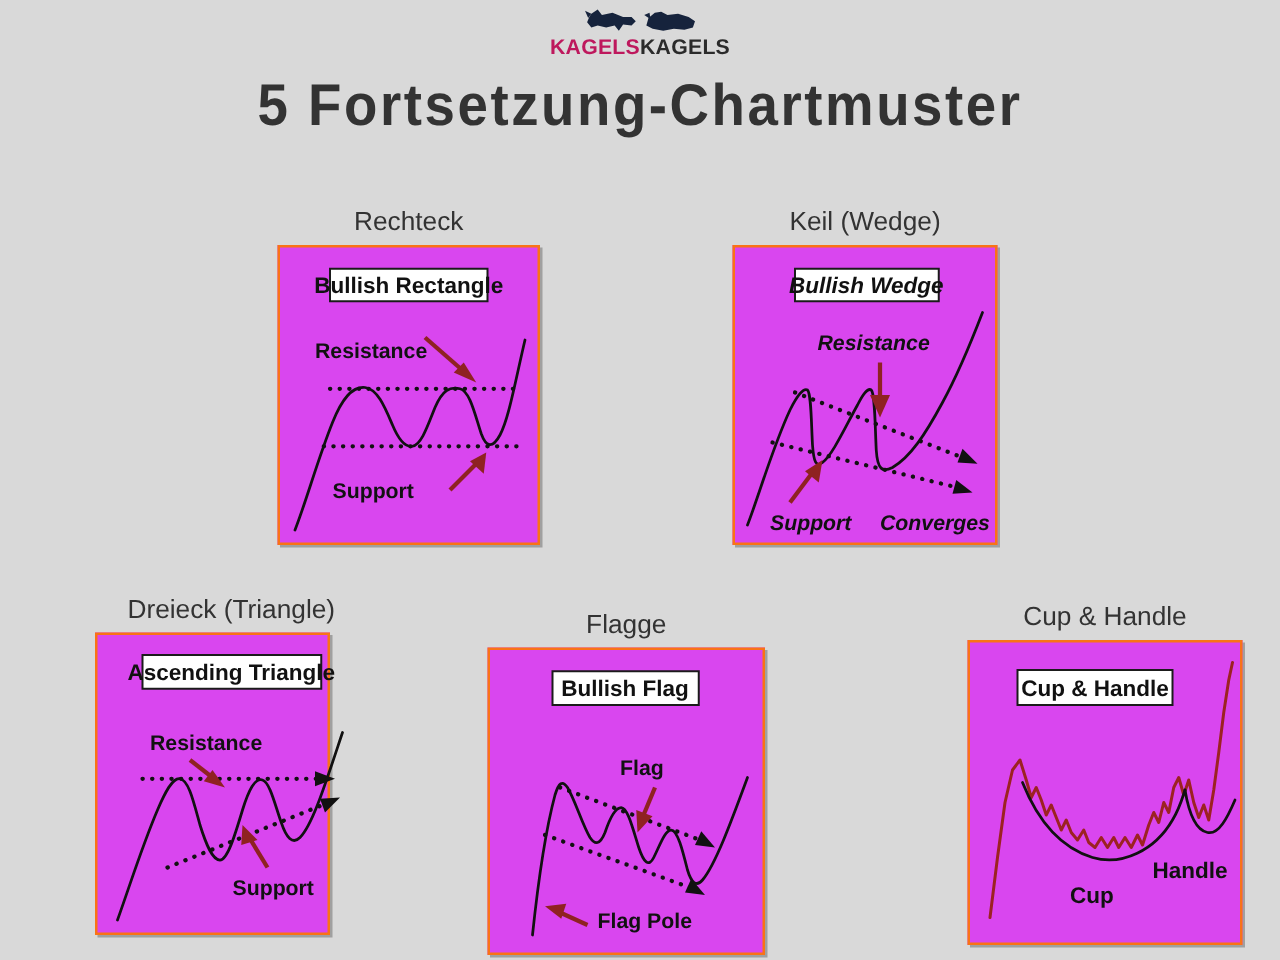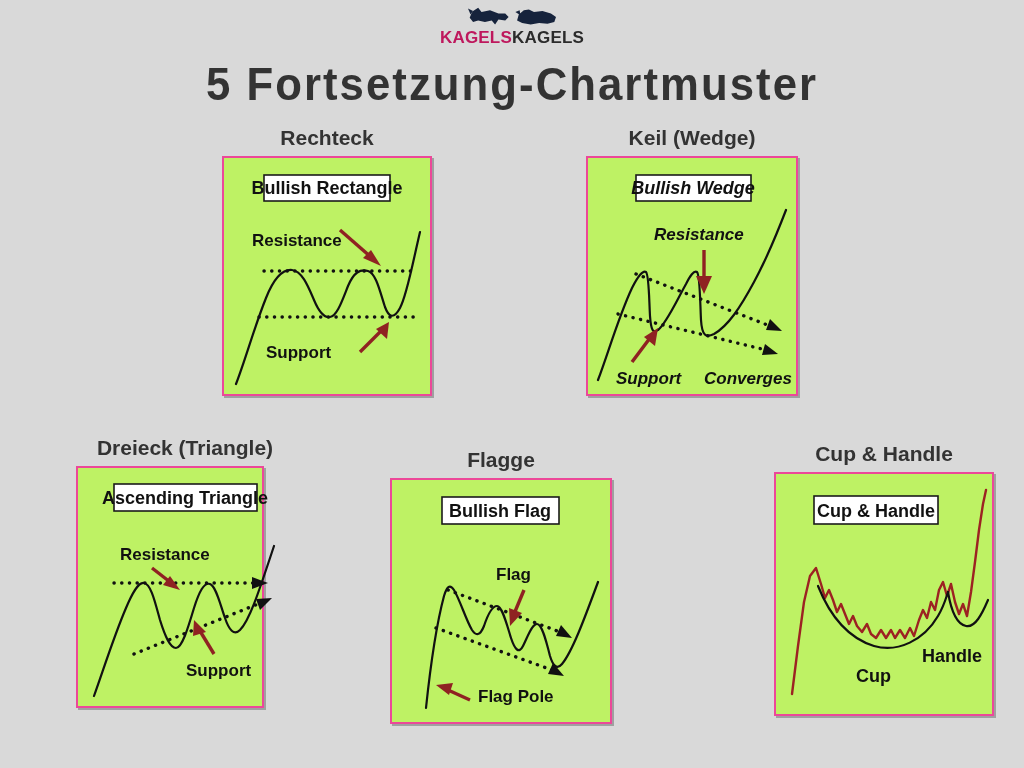--- a/index.html
+++ b/index.html
@@ -48,28 +48,29 @@
     font-family: "Liberation Sans Narrow", "Liberation Sans", sans-serif;
     transform: scaleX(0.93);
   }
 
   .panel {
     position: absolute;
   }
   .panel-title {
     text-align: center;
     font-size: 21px;
-    font-weight: bold;
+    font-weight: normal;
     color: #333333;
     margin-bottom: 6px;
     white-space: nowrap;
+    margin-top: 40px;
   }
   .panel-box {
-    background: #bef264;
-    border: 2px solid #ec4899;
+    background: #d946ef;
+    border: 2px solid #f97316;
     box-shadow: 2px 2px 0 rgba(90,90,90,0.45);
     position: relative;
     box-sizing: border-box;
   }
   .panel-box svg { display: block; }
 
   
   #panel-rechteck { left: 222px; top: 126px; width: 210px; }
   #panel-rechteck .panel-box { width: 210px; height: 240px; }
 

